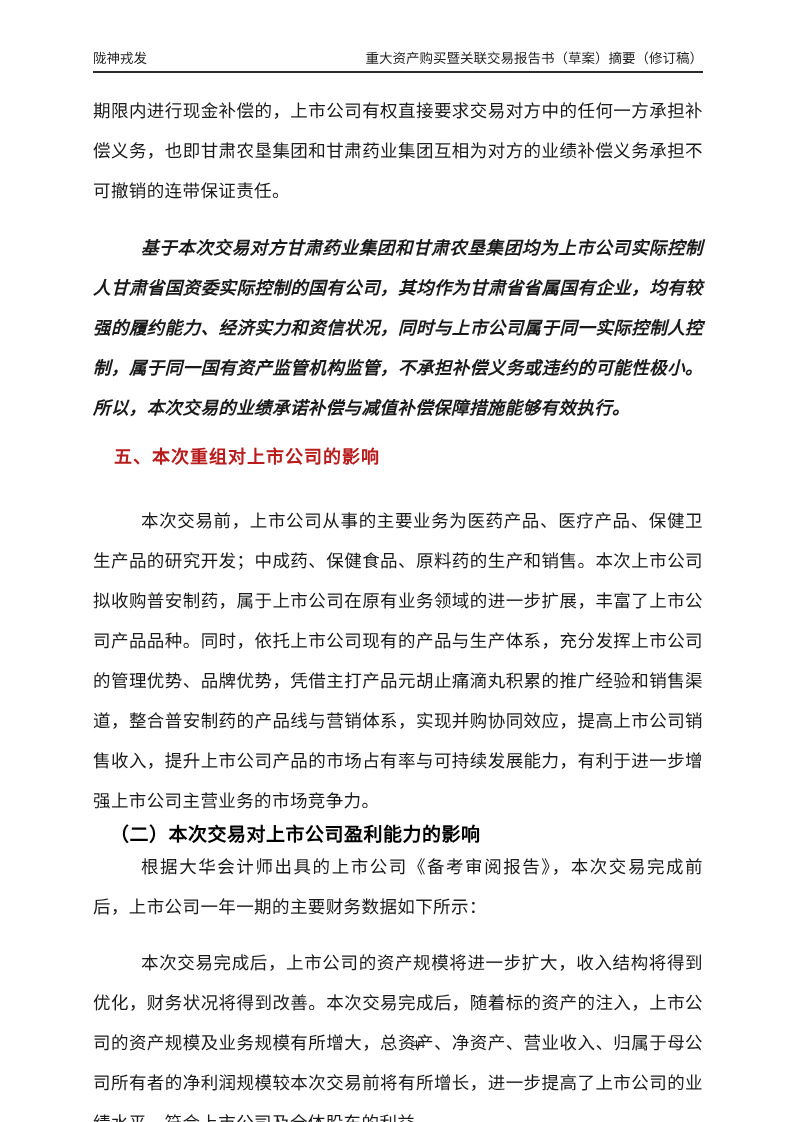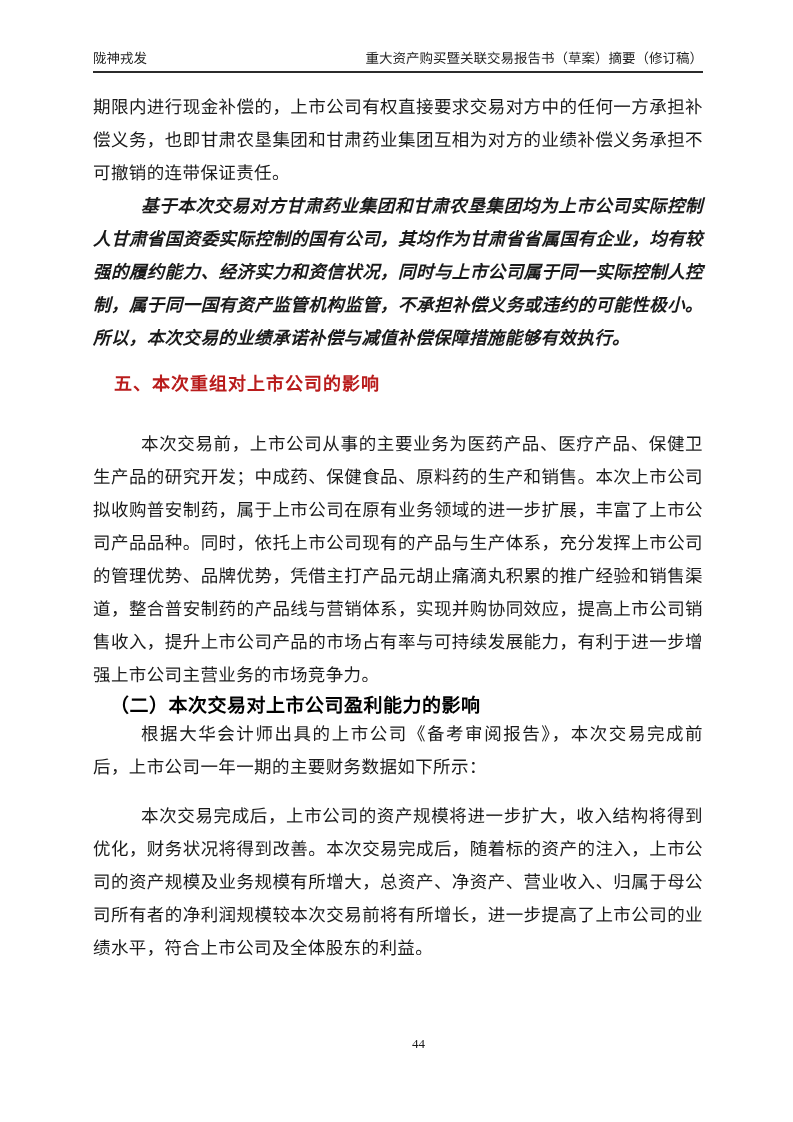--- a/index.html
+++ b/index.html
@@ -30,21 +30,21 @@
     color: #1f1f1f;
     text-align: center;
   }
   .doc-body {
     margin: 0 90px 0 93px;
     text-align: justify;
     text-justify: inter-character;
   }
   .body-text {
     font-size: 17.5px;
-    line-height: 33px;
+    line-height: 40px;
     letter-spacing: 0.4px;
     margin: 0;
     text-indent: 48px;
     color: #1a1a1a;
   }
   .body-text.no-indent { text-indent: 0; }
   .body-text.emphasis {
     font-weight: bold;
     font-style: italic;
   }
@@ -62,21 +62,21 @@
     font-family: "Liberation Sans", "DejaVu Sans", sans-serif;
     font-weight: bold;
     font-size: 19px;
     line-height: 24px;
     letter-spacing: 0.5px;
     margin: 0;
     text-indent: 17px;
     color: #000000;
   }
   .mt-p1 { margin-top: 18px; }
-  .mt-p2 { margin-top: 0; }
+  .mt-p2 { margin-top: 17px; }
   .mt-p3 { }
   .mt-h2b { margin-top: 2px; }
   .mt-p4 { margin-top: 16px; }
   .mt-p5 { margin-top: 0; }
   .page-footer {
     position: absolute;
     left: 0;
     right: 0;
     top: 1036px;
     text-align: center;

